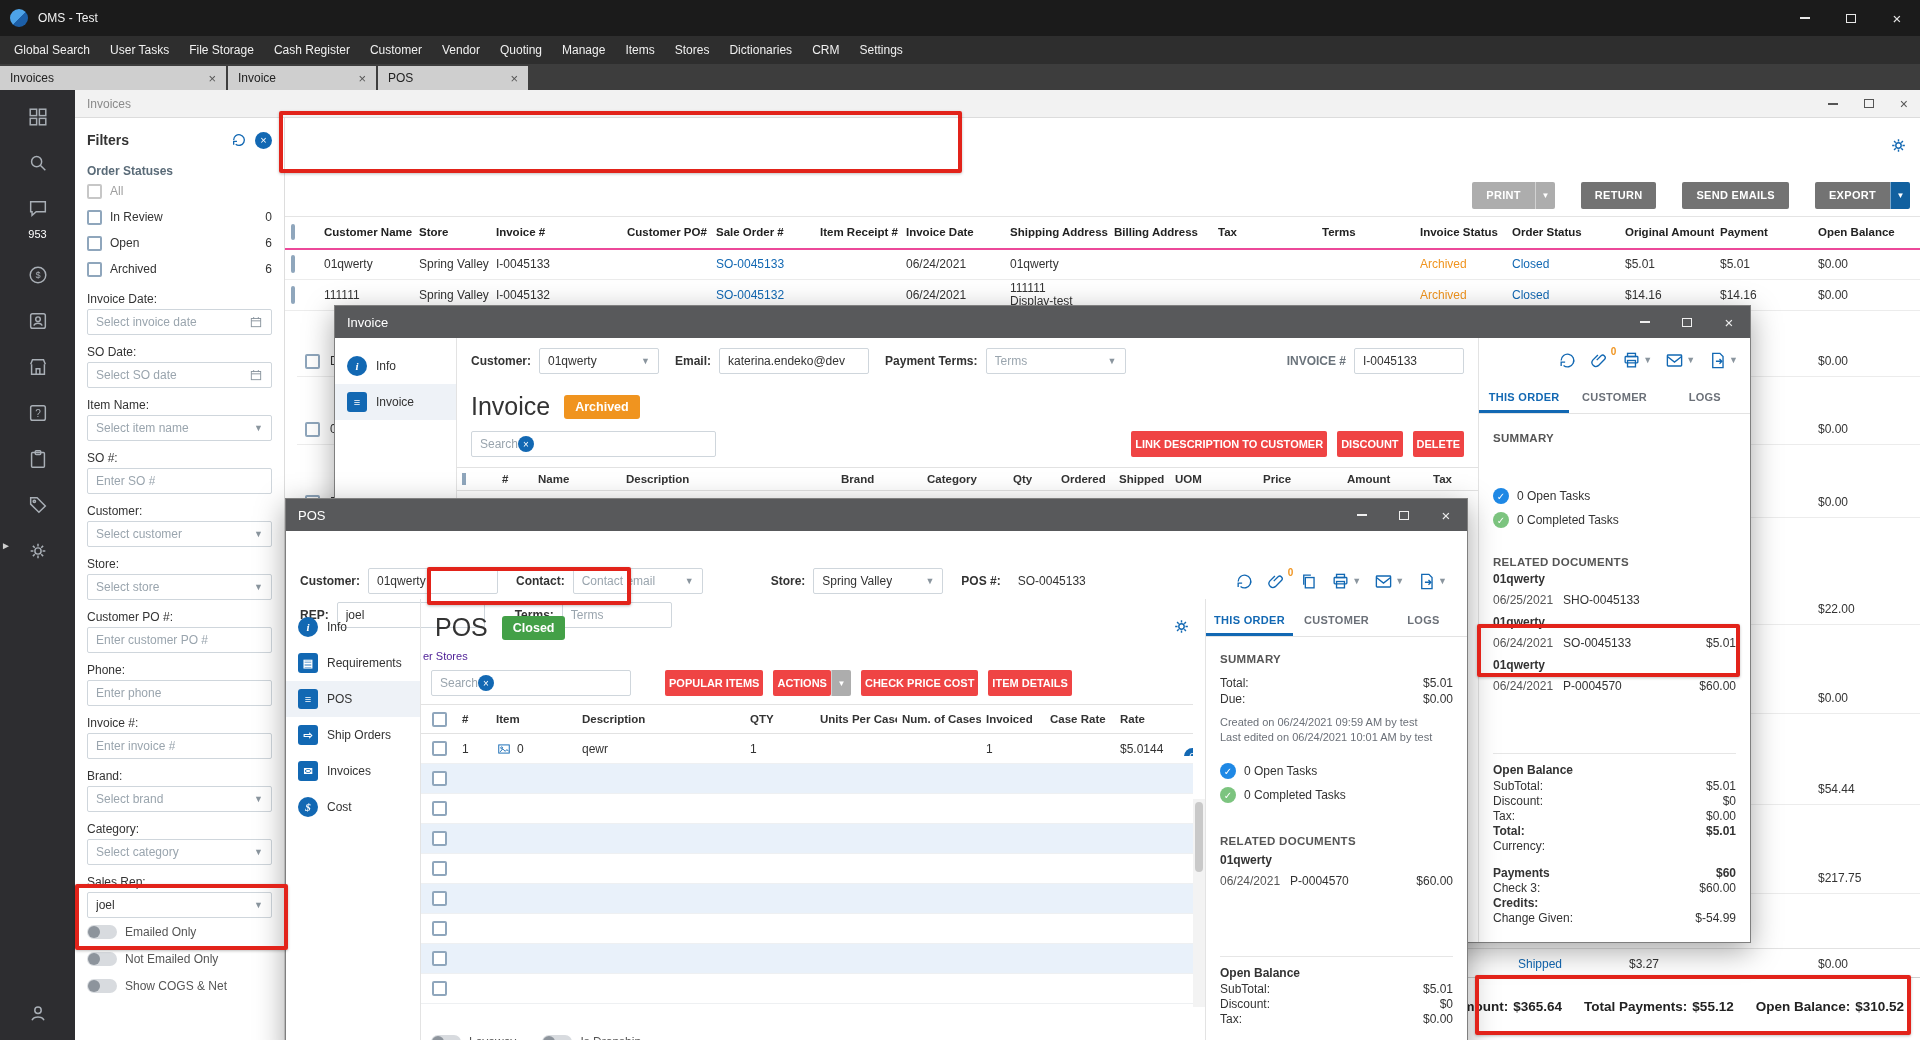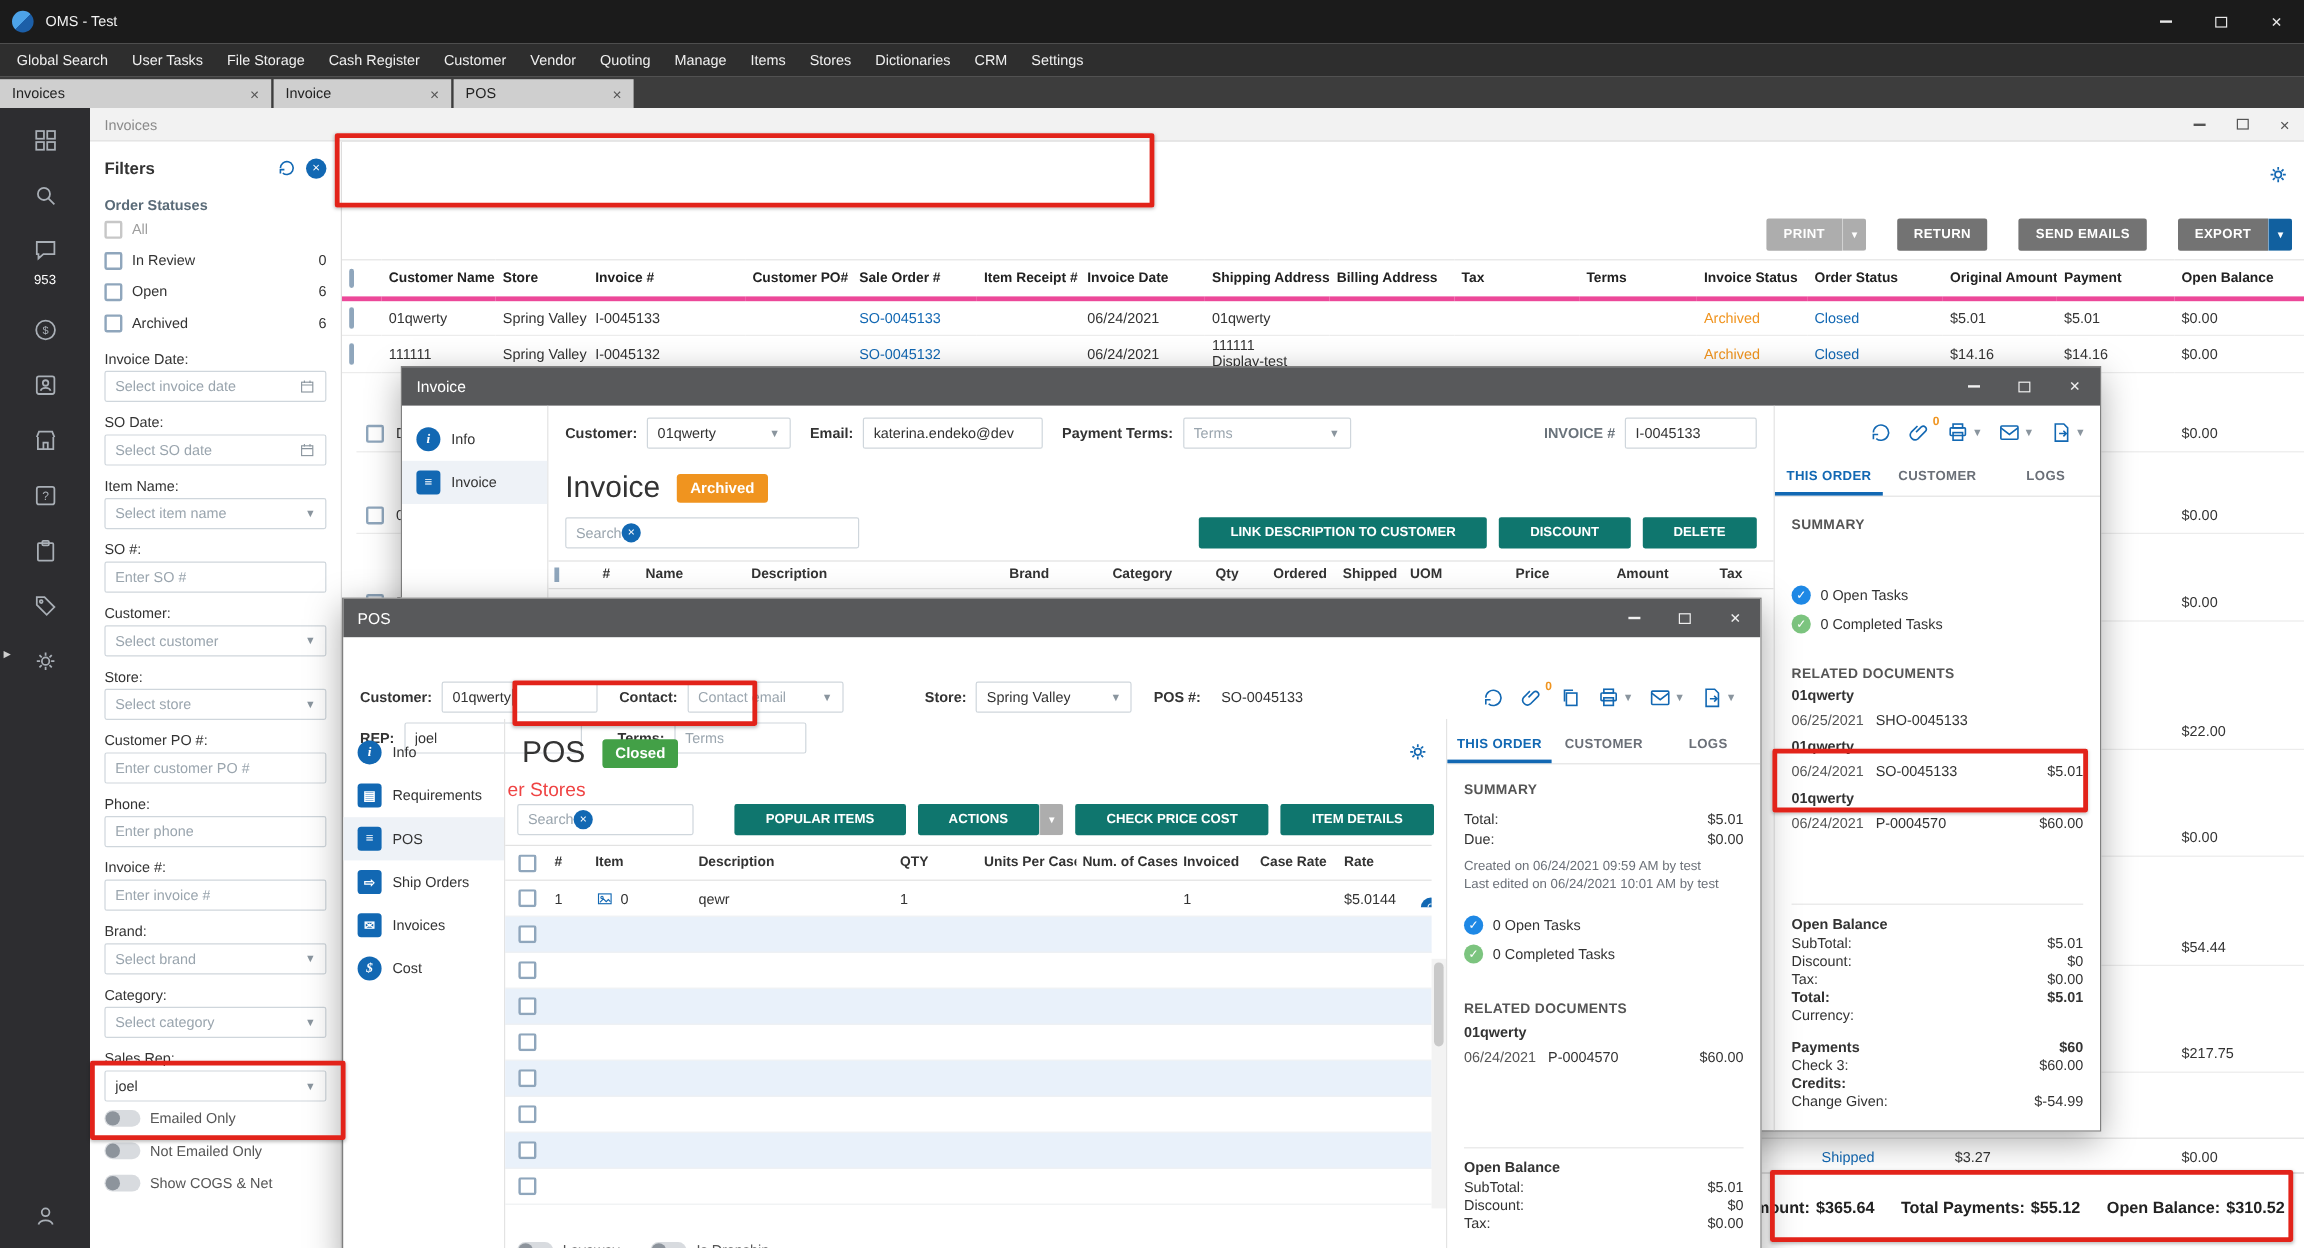--- a/index.html
+++ b/index.html
@@ -76,21 +76,21 @@
   .action-row { position:absolute; top:60px; right:10px; height:34px; display:flex; gap:10px; align-items:center; }
   .btn { height:27px; display:flex; align-items:center; padding:0 14px; font-size:11px; font-weight:bold; color:#fff; border-radius:2px; letter-spacing:.3px; white-space:nowrap; }
   .btn.gray { background:#adadad; } .btn.blue { background:#737373;margin-left:16px; }
   .split { display:flex; }
   .btn-caret { width:20px; height:27px; display:flex; align-items:center; justify-content:center; font-size:8px; color:#fff; border-left:1px solid rgba(255,255,255,.45); border-radius:0 2px 2px 0; }
   .btn-caret.gray { background:#adadad; } .btn-caret.blue { background:#11609f; }
   .split .btn { border-radius:2px 0 0 2px; }
 
   .grid { position:absolute; left:0; top:98px; }
   table.gridtbl { width:1635px; border-collapse:collapse; table-layout:fixed; font-size:12px; color:#333; }
-  .gridtbl th { text-align:left; font-weight:bold; font-size:11.5px; color:#222; border-top:1px solid #e4e4e4; border-bottom:4px solid #ec4899; height:32px; padding:0 6px; white-space:nowrap; overflow:hidden; }
+  .gridtbl th { text-align:left; font-weight:bold; font-size:11.5px; color:#222; border-top:1px solid #e4e4e4; border-bottom:2px solid #ec4899; height:32px; padding:0 6px; white-space:nowrap; overflow:hidden; }
   .gridtbl td { height:31px; padding:0 6px; border-bottom:1px solid #ececec; white-space:nowrap; overflow:hidden; vertical-align:middle; }
   .addr2 { line-height:13px; }
   .link { color:#1268b3; } .orange { color:#f0941f; } .bluetxt { color:#1268b3; }
 
   .frag-left { position:absolute; left:12px; width:49px; height:31px; border-bottom:1px solid #ececec; display:flex; align-items:center; overflow:hidden; }
   .frag-left .cbx { margin-left:8px; }
   .frag-left span.tx { margin-left:10px; width:16px; overflow:hidden; white-space:nowrap; }
   .frag-ob { position:absolute; left:1466px; width:169px; height:31px; border-bottom:1px solid #ececec; display:flex; align-items:center; padding-left:67px; font-size:12px; color:#333; }
   .frag-shipped { position:absolute; left:0; width:1635px; top:830px; height:32px; border-top:1px solid #e2e2e2; border-bottom:1px solid #e2e2e2; background:#fff; }
   .frag-shipped span { position:absolute; top:8px; }
@@ -151,22 +151,22 @@
   .doc-line { display:flex; gap:10px; margin-top:3px; align-items:center; height:18px; }
   .doc-date { color:#555; } .doc-amt { margin-left:auto; color:#333; }
   .bal-block { border-top:1px solid #e6e6e6; padding-top:8px; }
   .bal-row { display:flex; align-items:center; height:15px; }
   .bal-row .bv { margin-left:auto; }
   .bal-row.bold { font-weight:bold; }
   .bal-row.tall { height:16px; }
 
   
   .pos-center { position:relative; }
-  .other-stores { font-size:16px; color:#ef4444; padding:2px 0 4px 2px; height:18px; flex:none; overflow:hidden; }
-  .pbtn { height:26px; display:flex; align-items:center; padding:0 26px; font-size:11px; font-weight:bold; color:#fff; background:#0f766e; border-radius:2px; white-space:nowrap; }
+  .other-stores { font-size:11px; color:#4c1d95; padding:2px 0 4px 2px; height:18px; flex:none; overflow:hidden; }
+  .pbtn { height:26px; display:flex; align-items:center; padding:0 4px; font-size:11px; font-weight:bold; color:#fff; background:#ef4444; border-radius:2px; white-space:nowrap; }
   .prow { display:flex; align-items:center; height:30px; border-bottom:1px solid #eef0f2; }
   .prow.alt { background:#e9f1fa; }
   .prow > div { padding:0 5px; white-space:nowrap; overflow:hidden; }
   .pc-cb { width:36px; display:flex; justify-content:center; } .pc-num { width:34px; } .pc-item { width:86px; display:flex; align-items:center; gap:5px; }
   .pc-desc { flex:1; } .pc-qty { width:70px; } .pc-upc { width:82px; } .pc-noc { width:84px; } .pc-invd { width:64px; } .pc-cr { width:70px; } .pc-rate { width:78px; position:relative; }
   .img-ic { width:16px; height:14px; } .img-ic * { stroke:#1268b3; stroke-width:1.6; fill:none; }
   .rate-dot { position:absolute; right:-8px; top:6px; width:17px; height:17px; border-radius:50%; background:#1268b3; color:#fff; font-size:9px; display:flex; align-items:center; justify-content:center; }
   .pos-scroll { position:absolute; right:0; top:200px; bottom:50px; width:12px; background:#f3f3f3; }
   .pos-scroll .thumb { width:8px; height:70px; background:#c9c9c9; margin:3px auto 0; border-radius:4px; }
   .pos-toggles { position:absolute; left:10px; bottom:8px; display:flex; gap:26px; align-items:center; color:#555; }

